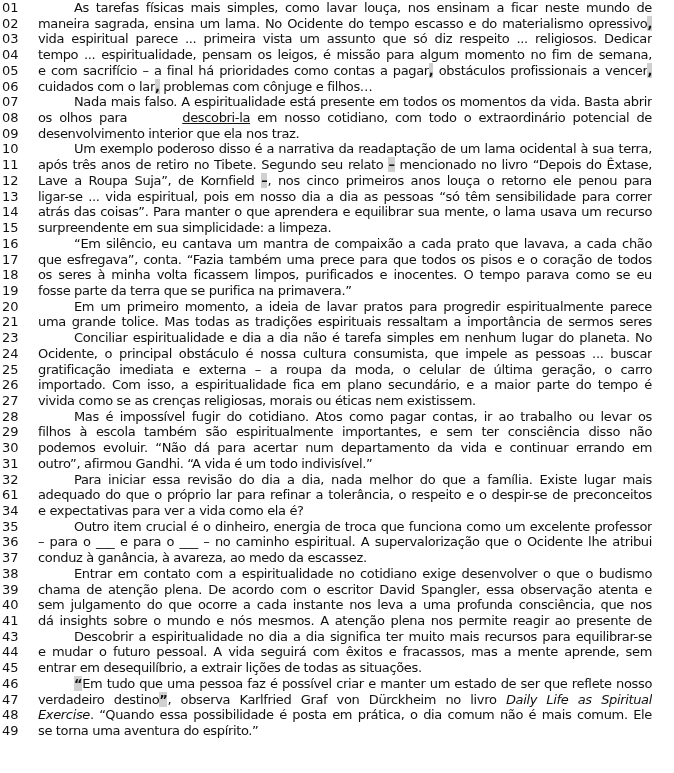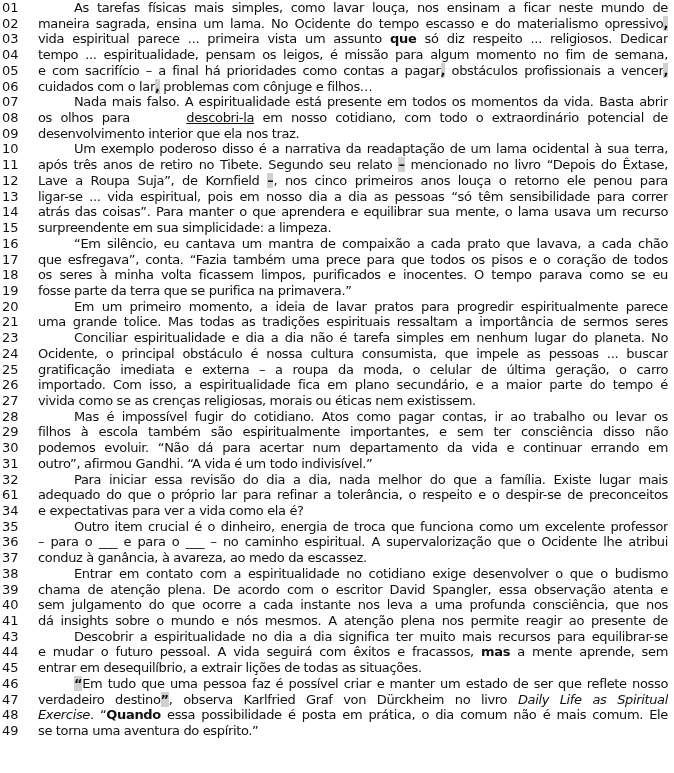--- a/index.html
+++ b/index.html
@@ -16,31 +16,31 @@
     font-size: 13px;
     letter-spacing: -0.35px;
     white-space: nowrap;
   }
   .num {
     position: absolute; left: 2px; top: 0;
     width: 30px;
     letter-spacing: 0;
   }
   .txt {
-    position: absolute; left: 38px; right: 6px; top: 0;
+    position: absolute; left: 38px; right: 22px; top: 0;
     text-align: justify;
     text-align-last: justify;
     white-space: normal;
     overflow: hidden;
     height: 15.72px;
   }
   .txt.last { text-align-last: left; }
   .txt.indent { left: 74px; }
   .hl { background: #d0d0d0; font-weight: bold; }
-  .b { font-weight: bold; }
+  .b { font-weight: normal; }
   .i { font-style: italic; }
   .u { text-decoration: underline; margin-left: 48px; }
 </style>
 </head>
 <body>
 
 <div id="doc">
     <div class="line">
       <span class="num">01</span>
       <span class="txt indent"><span>As tarefas físicas mais simples, como lavar louça, nos ensinam a ficar neste mundo de</span></span>

